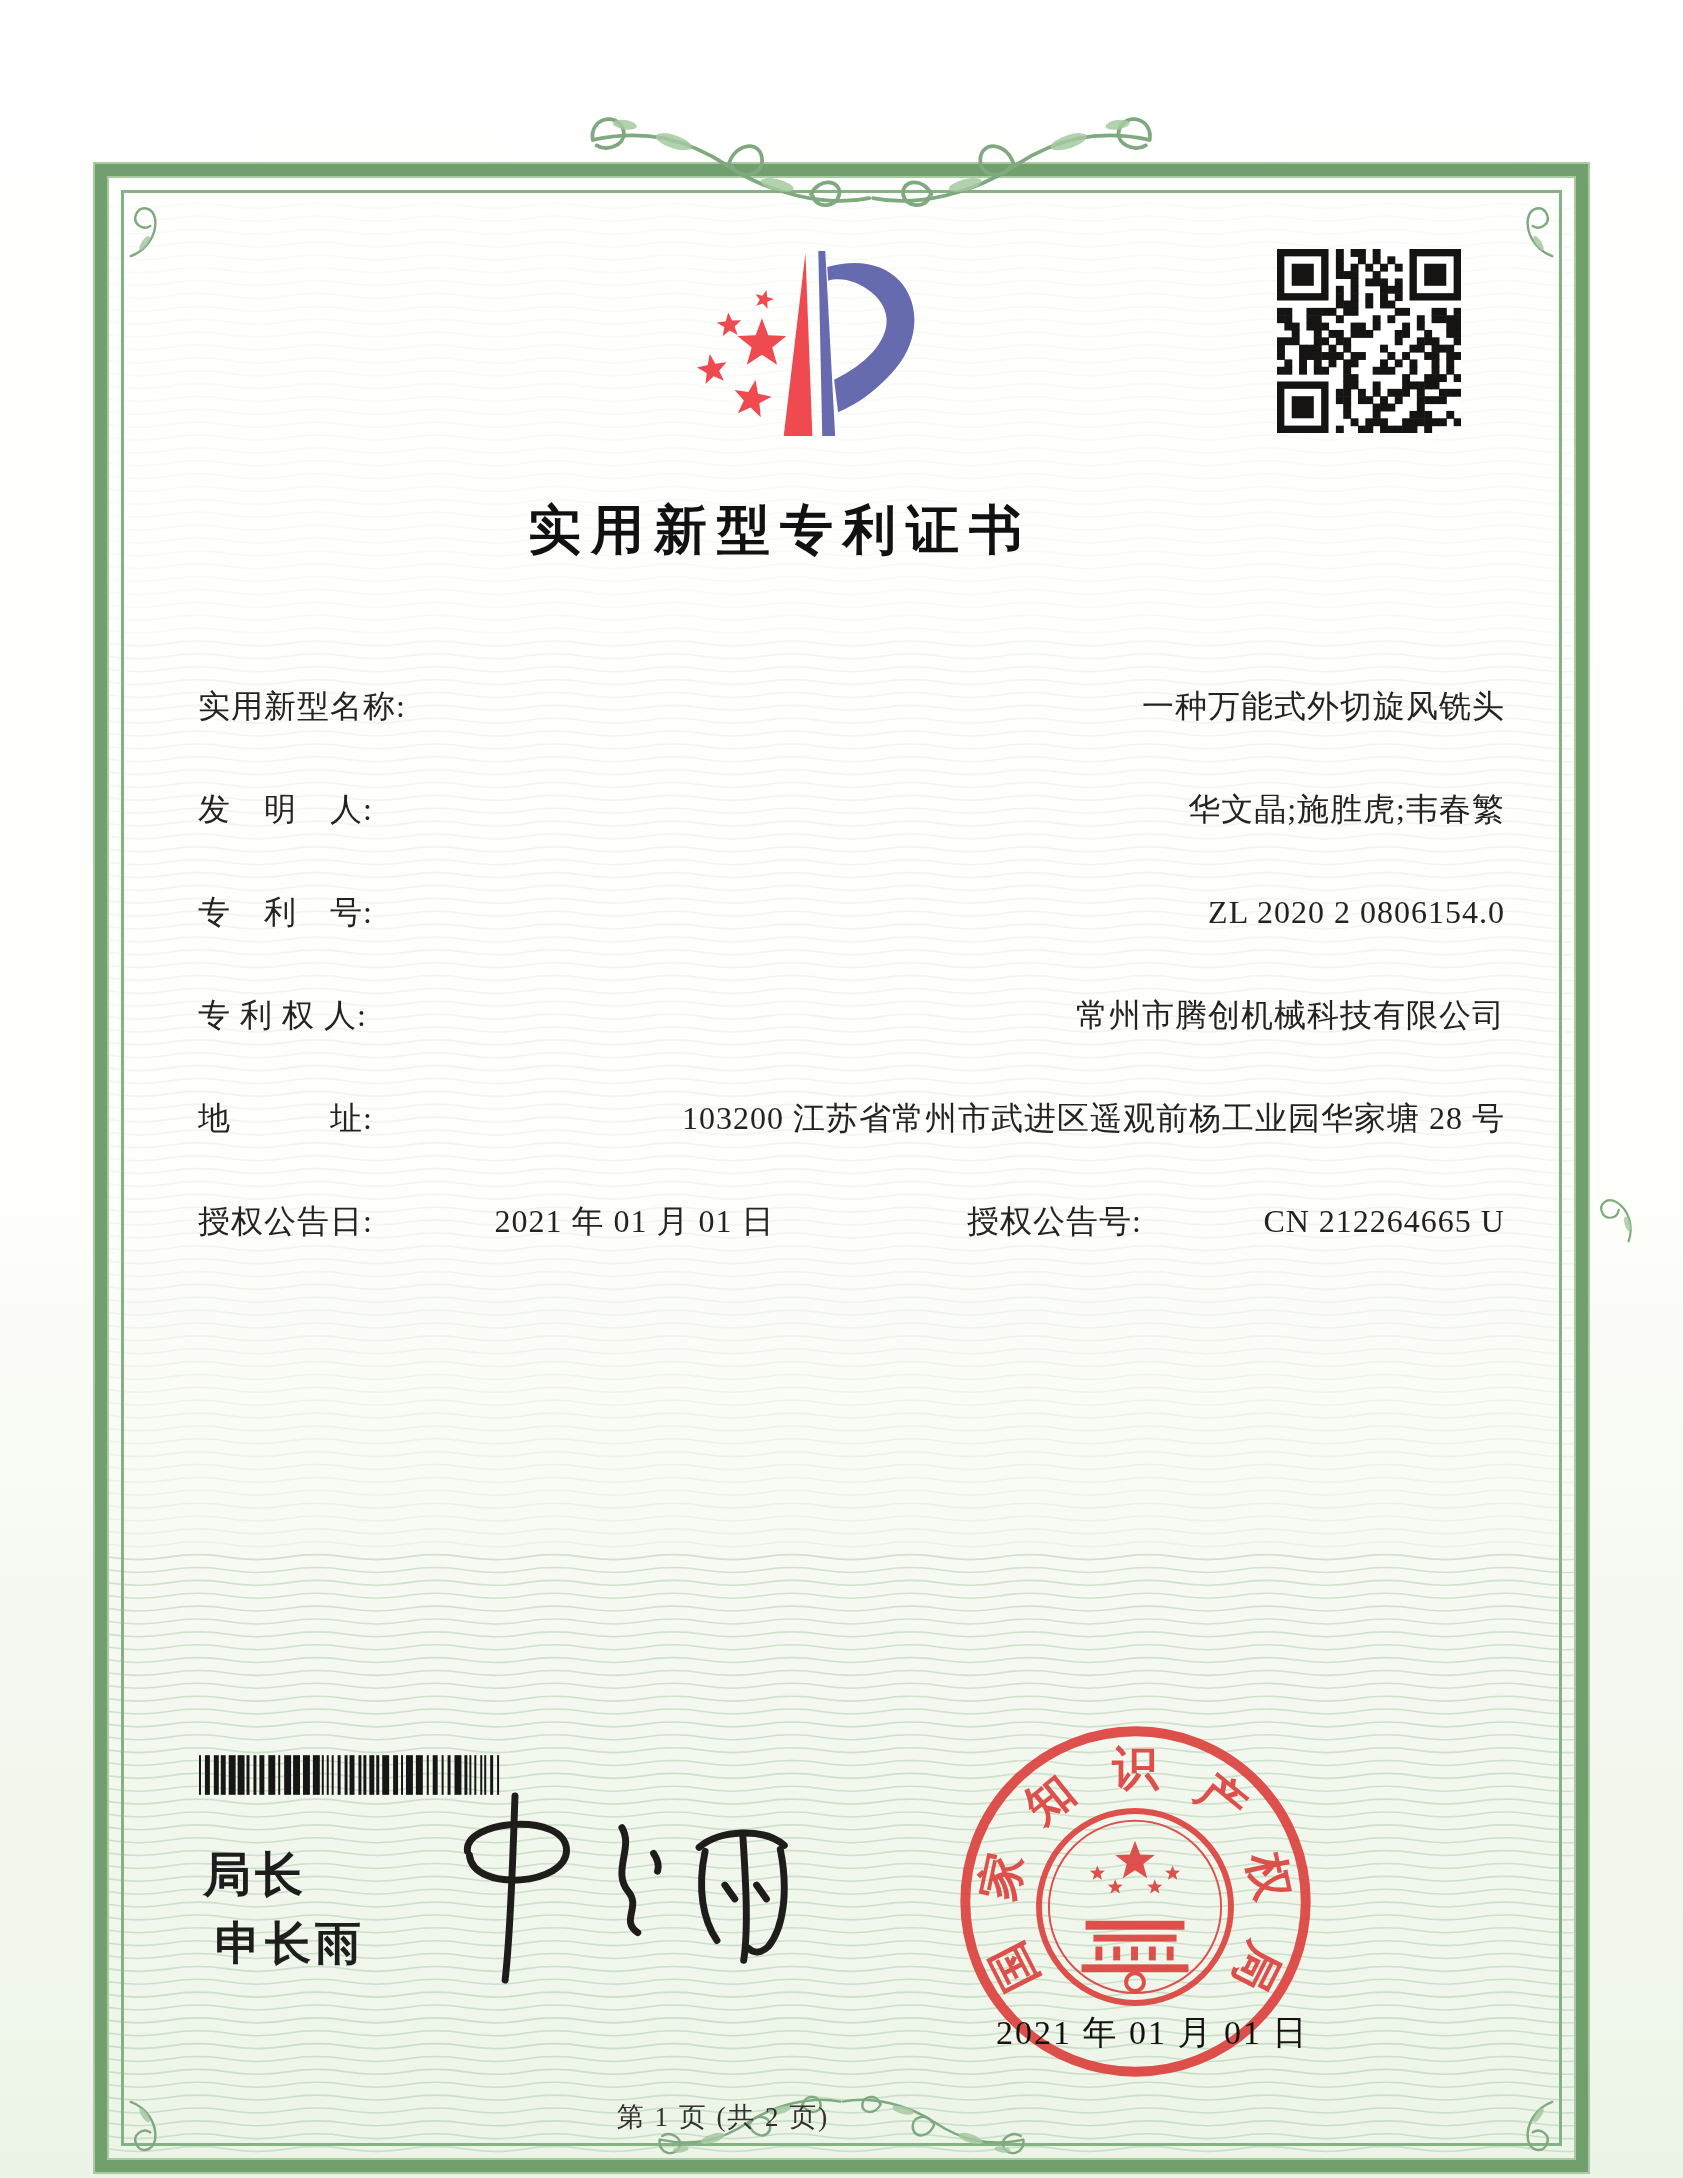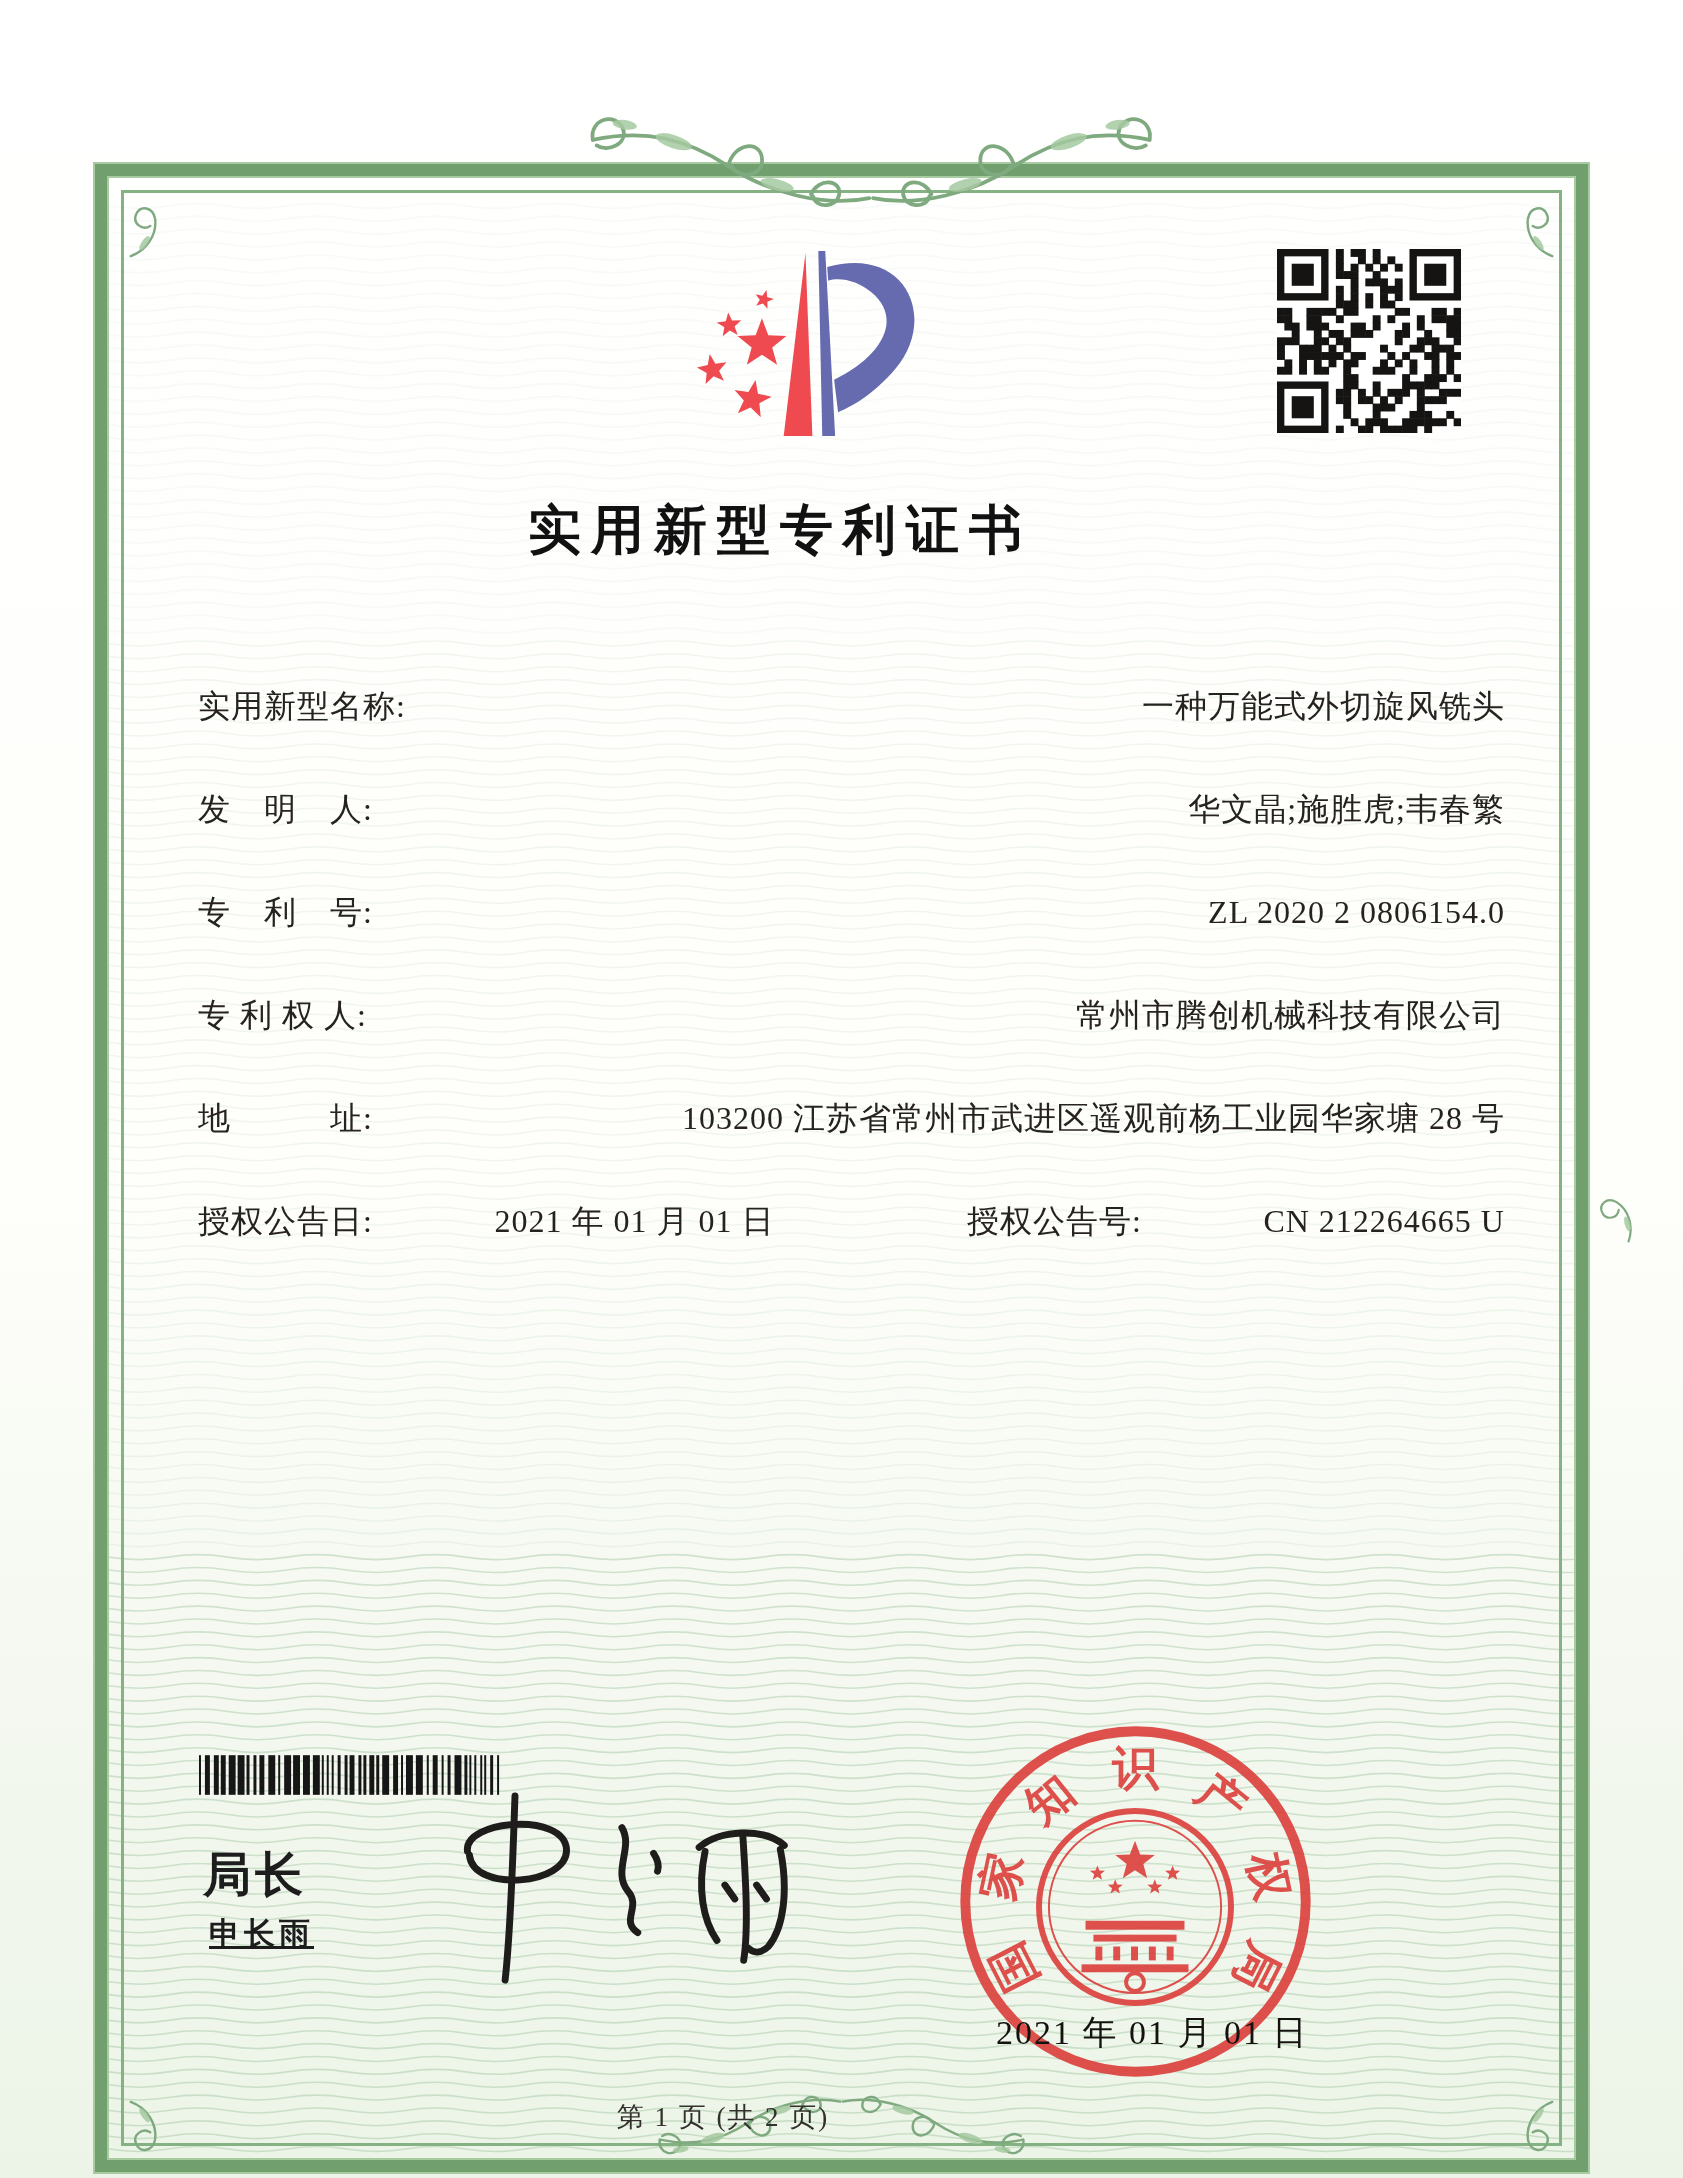--- a/index.html
+++ b/index.html
@@ -43,22 +43,22 @@
   .field-value.w-fixed{flex:0 0 392px;}
   
   .body-text{
     position:absolute;left:170px;top:1358px;width:1305px;
     font-size:31px;line-height:61px;text-align:justify;color:#26221e;letter-spacing:1px;
   }
   .body-text p{margin:0 0 6px 0;text-indent:2em;}
   
   .officer-title{position:absolute;left:203px;top:1843px;font-size:48px;font-weight:bold;
     font-family:Liberation Sans, sans-serif;color:#1d1d1d;letter-spacing:4px;}
-  .officer-name{position:absolute;left:209px;top:1913px;font-size:31px;font-weight:bold;
-    font-family:"Liberation Sans","DejaVu Sans",sans-serif;color:#1d1d1d;letter-spacing:4px;text-decoration:underline;}
+  .officer-name{position:absolute;left:215px;top:1913px;font-size:46px;font-weight:bold;
+    font-family:"Liberation Sans","DejaVu Sans",sans-serif;color:#1d1d1d;letter-spacing:4px;}
   .seal-date{
     position:absolute;left:996px;top:2010px;font-size:34px;color:#14120f;
     letter-spacing:2px;white-space:nowrap;z-index:6;
   }
   .footer{
     position:absolute;left:426px;top:2099px;width:594px;text-align:center;
     font-size:27px;color:#32302c;letter-spacing:2px;
   }
   .qr-box{position:absolute;left:1277px;top:249px;}
   .logo-box{position:absolute;left:668px;top:233px;}

